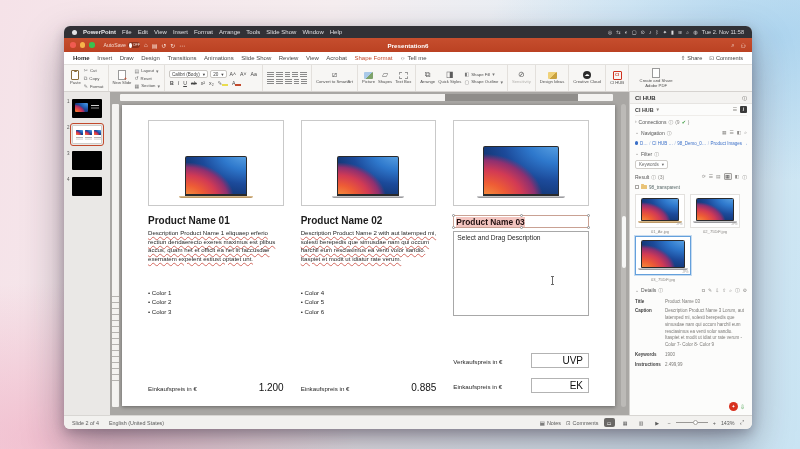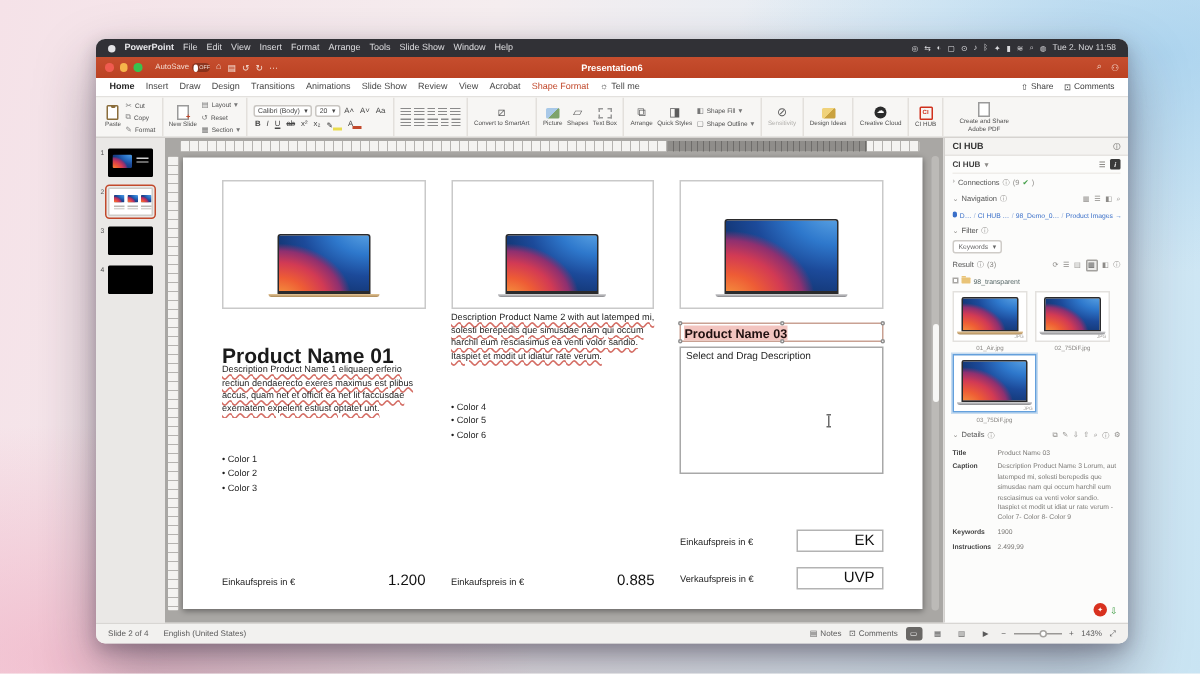--- a/index.html
+++ b/index.html
@@ -98,21 +98,21 @@
   .wall {
     background:
       radial-gradient(120% 150% at 0% 115%, #f7a13f 0%, #ee5c35 26%, #d23a54 44%, #8e3070 58%, rgba(142,48,112,0) 67%),
       radial-gradient(110% 130% at 100% -15%, #63abe8 0%, #2e78cc 38%, #1c4a9a 68%, #123470 100%);
   }
   .base { height:2.5px; border-radius:0 0 3px 3px; }
   .base.gold { width:74px; background:linear-gradient(#e5c697,#ad8a58); }
   .base.silver { width:72px; background:linear-gradient(#d8d8da,#88888c); }
   .mb.big .scr { width:76px; height:50px; }
   .mb.big .base { width:88px; }
-  .ptitle { margin-top:23px; height:12px; font-size:14px; font-weight:bold; color:#1b1b1b; }
+  .ptitle { margin-top:9px; height:12px; font-size:10px; font-weight:bold; color:#1b1b1b; }
   .pdesc { margin-top:2px; height:57px; font-size:6.1px; line-height:1.4; color:#1f1f1f; }
   .misspell { text-decoration:underline; text-decoration-style:wavy; text-decoration-color:rgba(198,62,50,.75); text-decoration-thickness:.5px; text-underline-offset:1px; }
   .bullets { margin-top:2px; height:29px; font-size:6.1px; color:#1f1f1f; }
   .bullet { line-height:1.55; }
   .bullet:before { content:"• "; }
   .prices { margin-top:auto; }
   .prow { display:flex; justify-content:space-between; align-items:baseline; margin-top:10px; }
   .plabel { font-size:6.2px; color:#1f1f1f; }
   .pval { font-size:10px; font-weight:normal; color:#111; }
   
@@ -482,20 +482,21 @@
           </div>
         </div>
 
         <div class="pcol">
           <div class="imgbox">
             <div class="mb">
                 <div class="scr wall"></div>
                 <div class="base silver"></div>
               </div>
           </div>
+          <div class="ptitle">Product Name 02</div>
           <div class="pdesc misspell">Description Product Name 2 with aut latemped mi, solesti berepedis que simusdae nam qui occum harchil eum resciasimus ea venti volor sandio. Itaspiet et modit ut idiatur rate verum.</div>
           <div class="bullets">
             <div class="bullet">Color 4</div>
             <div class="bullet">Color 5</div>
             <div class="bullet">Color 6</div>
           </div>
           <div class="prices">
             <div class="prow">
                 <span class="plabel">Einkaufspreis in €</span>
                 <span class="pval">0.885</span>
@@ -518,26 +519,26 @@
             <span class="handle h-bl"></span>
             <span class="handle h-bc"></span>
             <span class="handle h-br"></span>
           </div>
           <div class="dragbox">
             <span>Select and Drag Description</span>
             <span class="ibeam"></span>
           </div>
           <div class="prices">
             <div class="prow">
+                <span class="plabel">Verkaufspreis in €</span>
+                <span class="pval pbox">UVP</span>
+              </div>
+            <div class="prow">
                 <span class="plabel">Einkaufspreis in €</span>
                 <span class="pval pbox">EK</span>
-              </div>
-            <div class="prow">
-                <span class="plabel">Verkaufspreis in €</span>
-                <span class="pval pbox">UVP</span>
               </div>
           </div>
         </div>
 
       </div>
     </div>
 
     <div class="cihub">
       <div class="ch-head">
         <span>CI HUB</span>

